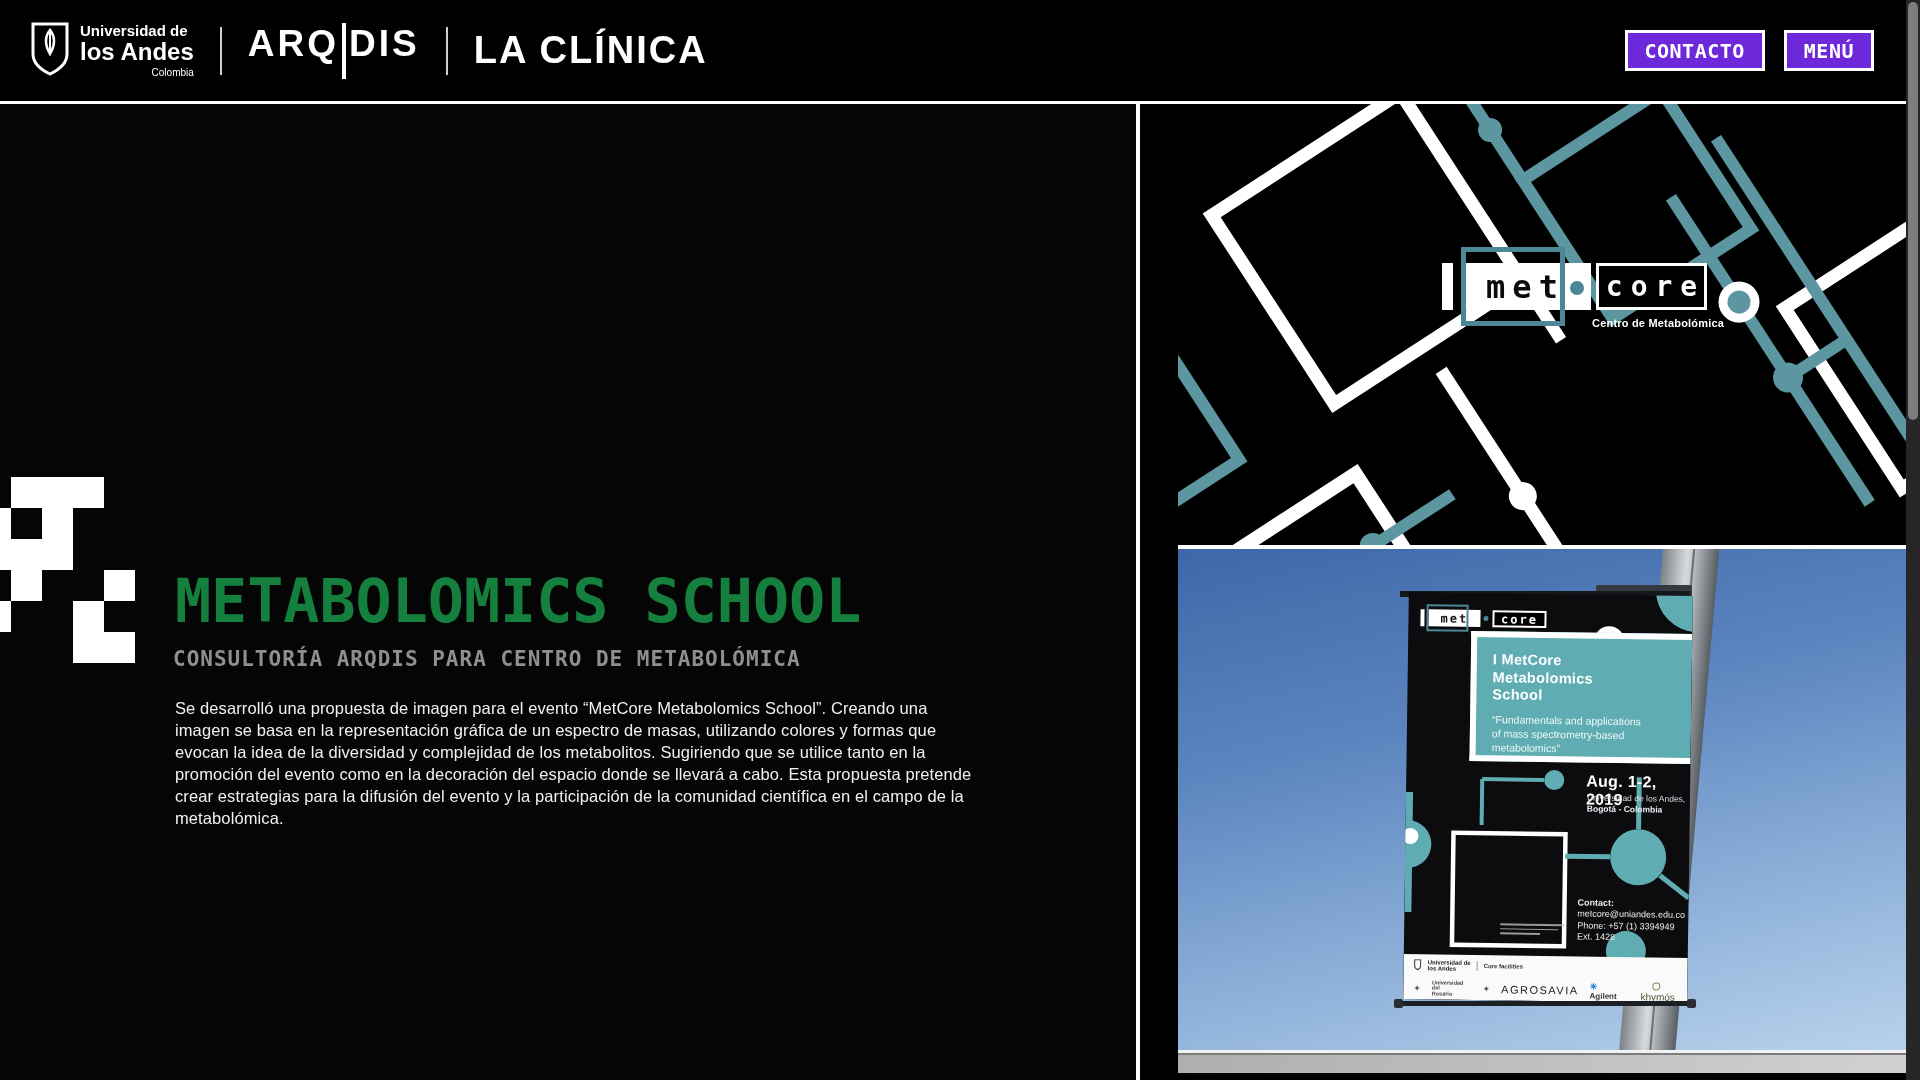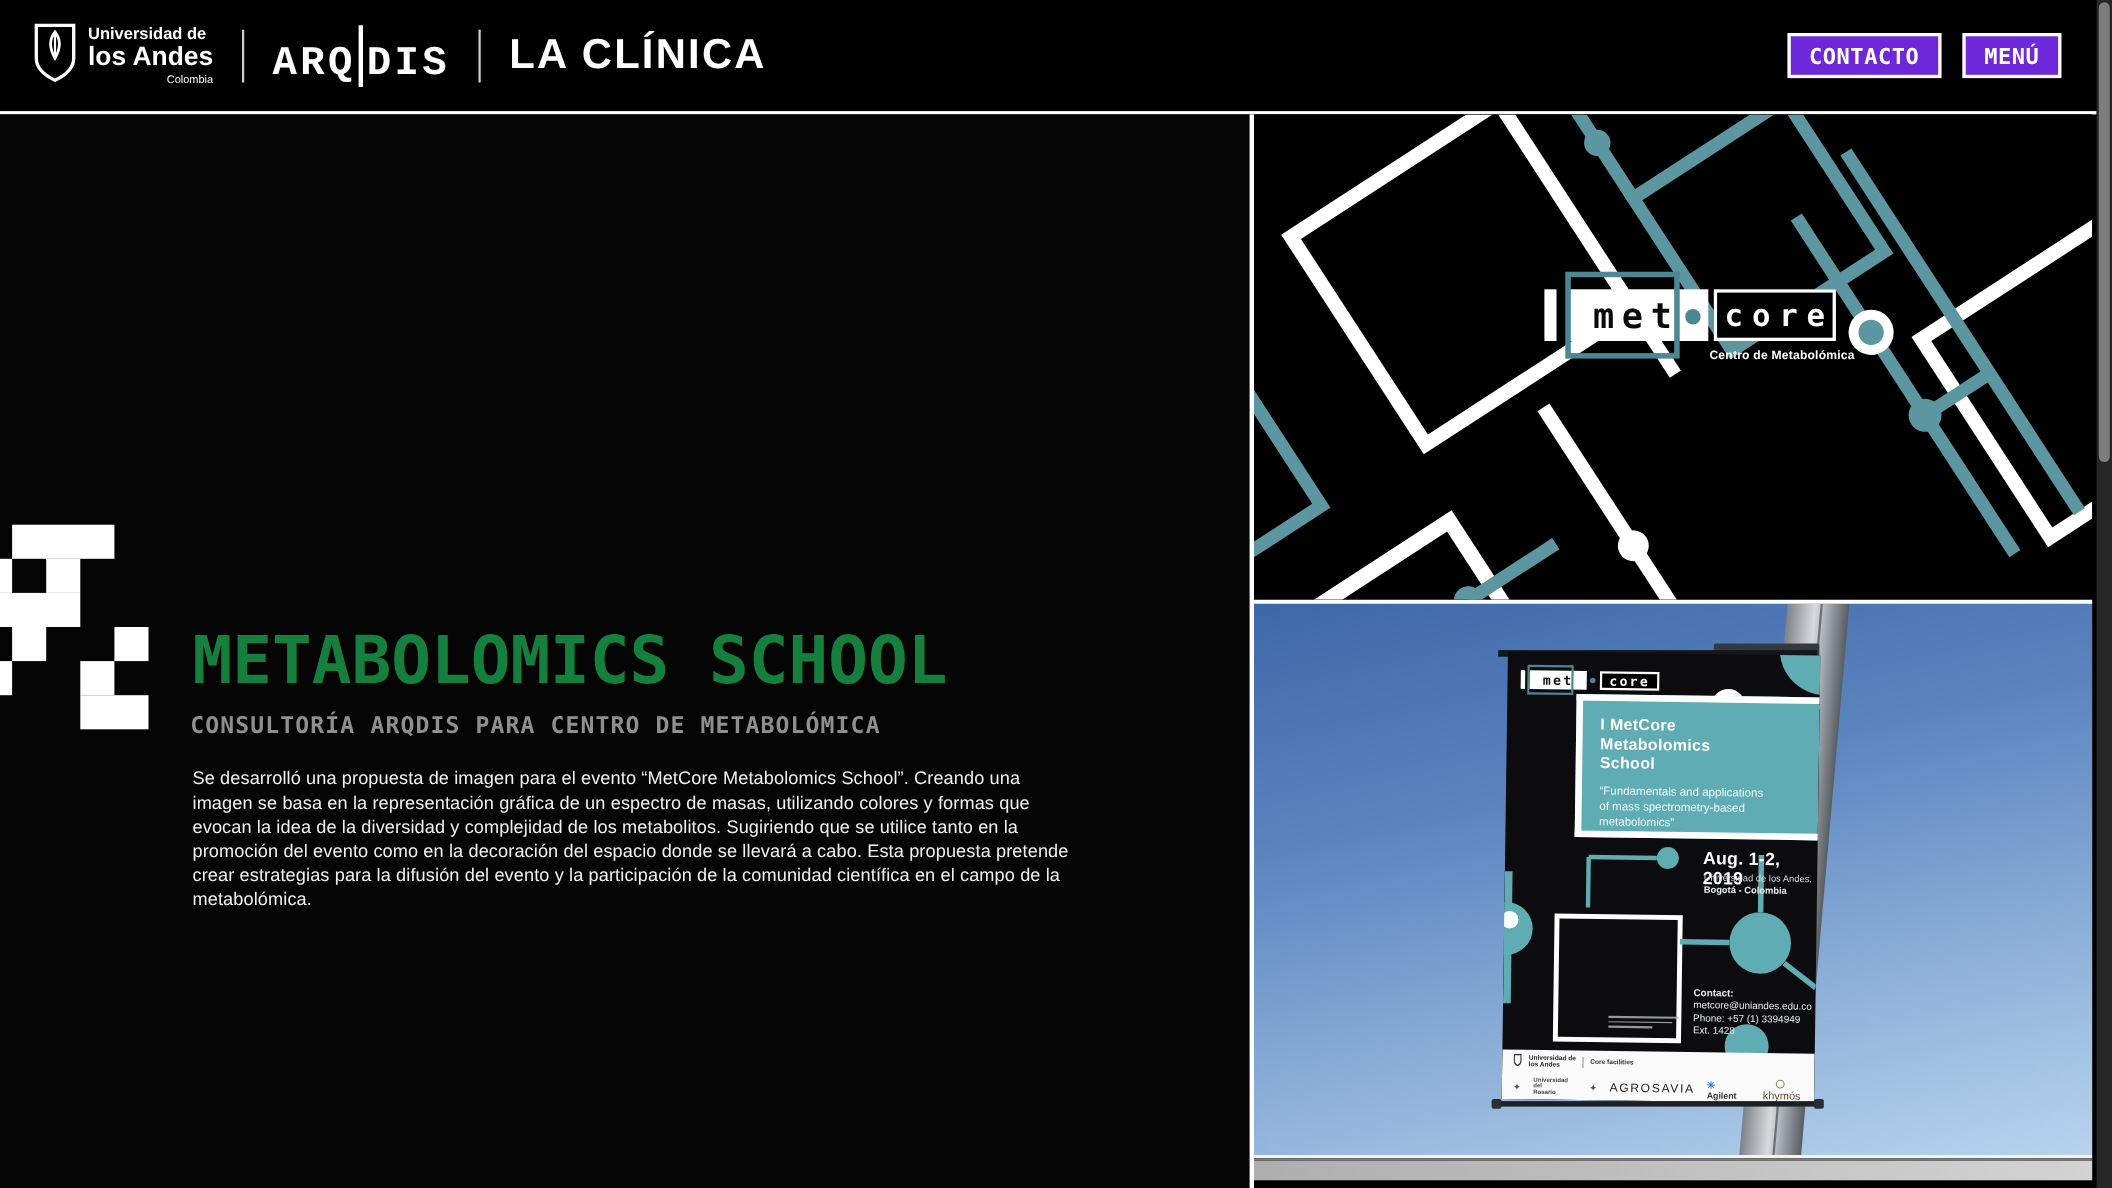--- a/index.html
+++ b/index.html
@@ -10,32 +10,32 @@
   
   .header { position:absolute; left:0; top:0; width:1906px; height:104px; background:#000;
             border-bottom:3px solid #fff; display:flex; align-items:center; justify-content:space-between; }
   .brand { display:flex; align-items:center; margin-left:30px; }
   .uni-logo { display:flex; align-items:center; gap:10px; }
   .uni-text { color:#fff; line-height:1; }
   .uni-l1 { font-size:15px; font-weight:bold; }
   .uni-l2 { font-size:24px; font-weight:bold; margin-top:2px; }
   .uni-l3 { font-size:10px; text-align:right; margin-top:4px; }
   .vdiv { width:2px; height:48px; background:#cfcfcf; margin:0 26px; }
-  .arqdis { color:#fff; font-size:37px; font-weight:bold; letter-spacing:3px; display:flex; align-items:flex-end;font-family:Liberation Mono, monospace; }
+  .arqdis { color:#fff; font-size:37px; font-weight:bold; letter-spacing:3px; display:flex; align-items:flex-start; }
   .arqdis .q-bar { display:inline-block; width:4px; height:56px; background:#fff; margin:0 3px; }
   .laclinica { color:#fff; font-size:38px; font-weight:bold; letter-spacing:2px; }
   .nav { display:flex; gap:19px; margin-right:32px; }
   .btn { background:#6d28d9; color:#fff; border:3px solid #fff; height:41px; padding:0 17px;
          font-family:"DejaVu Sans Mono", monospace; font-weight:bold; font-size:20px; letter-spacing:0.5px;
          display:flex; align-items:center; cursor:pointer; }
 
   
   .content { position:absolute; left:0; top:104px; width:1906px; height:976px; display:flex; }
   .left-panel { position:relative; width:1140px; height:100%; background:#050505; border-right:4px solid #fff; }
-  .right-col { position:relative; width:762px; height:100%; }
+  .right-col { position:relative; width:762px; height:100%;padding-left:38px; }
 
   
   .pixel-deco { position:absolute; left:0; top:373px; width:136px; height:186px; }
   .px { position:absolute; background:#fff; }
 
   
   .title { position:absolute; left:175px; top:462px; color:#15803d; font-family:"DejaVu Sans Mono", monospace;
            font-weight:bold; font-size:60px; letter-spacing:0; white-space:nowrap; }
   .subtitle { position:absolute; left:173px; top:543px; color:#8f8f8f; font-family:"DejaVu Sans Mono", monospace;
               font-weight:bold; font-size:21px; letter-spacing:1px; white-space:nowrap; }

